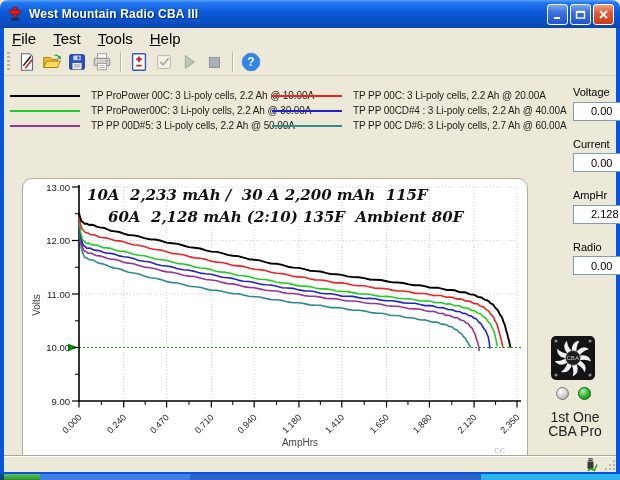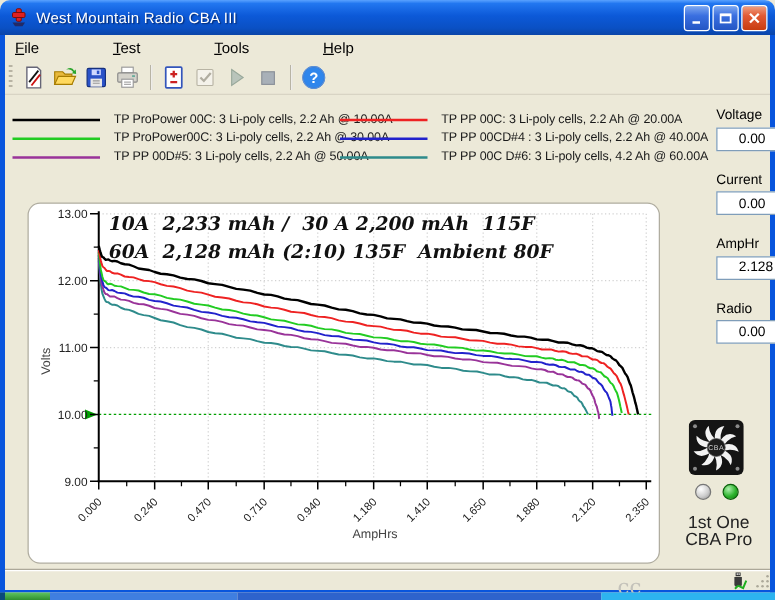--- a/index.html
+++ b/index.html
@@ -2,74 +2,74 @@
 <html><head>
 <meta charset="utf-8">
 <style>
   html,body{margin:0;padding:0;background:#ece9d8;}
   body{width:620px;height:480px;position:relative;overflow:hidden;
        font-family:"Liberation Sans",sans-serif;-webkit-font-smoothing:antialiased;}
   
   .titlebar{position:absolute;left:0;top:0;width:620px;height:28px;
     background:linear-gradient(180deg,#5aa2ff 0%,#2277f0 10%,#0c59d8 45%,#0a50c4 80%,#0b45a8 100%);
     border-radius:8px 8px 0 0;display:flex;align-items:center;}
-  .title-text{color:#fff;font-weight:normal;font-size:12px;margin-left:6px;
+  .title-text{color:#fff;font-weight:bold;font-size:12px;margin-left:6px;
     text-shadow:1px 1px 1px rgba(0,30,90,.8);letter-spacing:.2px;}
   .app-icon{width:16px;height:16px;margin-left:7px;flex:0 0 auto;}
   .win-btns{position:absolute;right:6px;top:4px;display:flex;gap:2px;}
   .win-btn{width:21px;height:21px;border-radius:3px;border:1px solid #fff;
     background:linear-gradient(180deg,#7da8f0 0%,#3a6fe0 40%,#2456c4 100%);
     display:flex;align-items:center;justify-content:center;box-sizing:border-box;}
   .win-btn.close{background:linear-gradient(180deg,#f0a080 0%,#e25a35 40%,#c83c10 100%);}
   .border-l,.border-r{position:absolute;top:28px;width:4px;height:446px;background:#0855dd;}
   .border-l{left:0;} .border-r{right:0;}
   .bottom-border{position:absolute;left:0;top:471px;width:620px;height:3px;background:#0855dd;}
   
   .menubar{position:absolute;left:4px;top:28px;width:612px;height:20px;background:#ece9d8;
-    display:flex;align-items:center;font-size:12px;color:#000;gap:42px;}
+    display:flex;align-items:center;font-size:15px;color:#000;}
   .menu-item{padding:3px 9px 3px 8px;cursor:default;}
   .toolbar{position:absolute;left:4px;top:48px;width:612px;height:27px;background:#ece9d8;
     border-bottom:1px solid #d8d4c4;display:flex;align-items:center;}
   .tb-grip{width:3px;height:20px;margin:0 5px 0 3px;
     background:repeating-linear-gradient(180deg,#b8b4a4 0 2px,#ece9d8 2px 4px);}
   .tb-icon{width:24px;height:24px;margin-right:1px;display:flex;align-items:center;justify-content:center;}
   .tb-sep{width:1px;height:20px;background:#b8b4a4;margin:0 5px;border-right:1px solid #fff;}
   
   .legend{position:absolute;left:10px;top:88px;width:532px;display:grid;
     grid-template-columns:262px 270px;grid-auto-rows:15px;align-items:center;}
   .legend-item{display:flex;align-items:center;white-space:nowrap;}
   .legend-swatch{width:70px;height:2px;margin-right:11px;flex:0 0 auto;}
   .legend-label{font-size:10px;color:#1a1a1a;letter-spacing:-0.1px;}
   
-  .chart-panel{position:absolute;left:22px;top:162px;width:506px;height:289px;background:#fff;
+  .chart-panel{position:absolute;left:22px;top:178px;width:506px;height:289px;background:#fff;
     border:1px solid #b0ada0;border-radius:10px;box-sizing:border-box;}
   .chart-svg{position:absolute;left:0;top:0;}
   .anno{position:absolute;left:64px;font-family:"DejaVu Serif","Liberation Serif",serif;
     font-weight:bold;font-style:italic;font-size:15px;color:#111;white-space:pre;}
-  .anno1{top:7px;} .anno2{top:29px;}
+  .anno1{top:7px;} .anno2{top:29px;margin-left:21px;}
   .signature{position:absolute;right:8px;top:252px;font-family:"DejaVu Serif","Liberation Serif",serif;
     font-weight:bold;font-style:italic;font-size:17px;color:#111;}
   
   .side{position:absolute;left:550px;top:86px;width:66px;margin-left:23px;}
   .field-group{margin-bottom:17px;}
   .field-label{font-size:11px;color:#000;margin-bottom:3px;}
   .field-input{width:52px;height:15px;border:1px solid #7f9db9;background:#fff;
     font-family:"Liberation Sans",sans-serif;font-size:11px;padding:1px 17px;}
   .fan{position:absolute;left:551px;top:336px;}
   .leds{position:absolute;left:556px;top:387px;display:flex;gap:9px;}
   .led{width:11px;height:11px;border-radius:50%;}
   .led-off{background:radial-gradient(circle at 35% 30%,#ffffff 0%,#cfcfcf 55%,#8f8f8f 100%);border:1px solid #777;}
   .led-on{background:radial-gradient(circle at 35% 30%,#aef0ae 0%,#2db32d 55%,#0f7a0f 100%);border:1px solid #0a5f0a;}
   .brand{position:absolute;left:543px;width:64px;text-align:center;font-size:14px;color:#222;}
   .brand1{top:409px;} .brand2{top:423px;}
   
   .statusbar{position:absolute;left:4px;top:455px;width:612px;height:16px;background:#ece9d8;
     border-top:1px solid #aca899;box-shadow:inset 0 1px 0 #fff;}
-  .cc-mark{position:absolute;left:494px;top:460px;font-family:"DejaVu Serif",serif;
-    font-size:17px;color:#c4c2ba;}
+  .cc-mark{position:absolute;left:494px;top:444px;font-family:"DejaVu Serif",serif;
+    font-size:10px;color:#c4c2ba;}
   .usb-ind{position:absolute;left:583px;top:457px;}
   .grip{position:absolute;left:604px;top:459px;}
   .taskbar{position:absolute;left:0;top:474px;width:620px;height:6px;display:flex;}
   .tb-seg{height:6px;}
 </style>
 </head>
 <body>
 
 <div class="titlebar">
   <svg class="app-icon" viewBox="0 0 16 16">
@@ -193,21 +193,21 @@
     <div class="legend-item">
       <span class="legend-swatch" style="background: rgb(34, 34, 204);"></span>
       <span class="legend-label">TP PP 00CD#4 : 3 Li-poly cells, 2.2 Ah @ 40.00A</span>
     </div>
     <div class="legend-item">
       <span class="legend-swatch" style="background: rgb(153, 51, 153);"></span>
       <span class="legend-label">TP  PP 00D#5: 3 Li-poly cells, 2.2 Ah @ 50.00A</span>
     </div>
     <div class="legend-item">
       <span class="legend-swatch" style="background: rgb(46, 139, 139);"></span>
-      <span class="legend-label">TP PP 00C D#6: 3 Li-poly cells, 4.2 Ah @ 60.00A</span>
+      <span class="legend-label">TP PP 00C D#6: 3 Li-poly cells, 2.7 Ah @ 60.00A</span>
     </div>
   </div>
 
 <div class="chart-panel">
   <svg class="chart-svg" id="chart" width="504" height="287">
       <line x1="56" y1="8" x2="494" y2="8" stroke="#d2d2d2" stroke-dasharray="1 2"></line>
       <line x1="56" y1="61.5" x2="494" y2="61.5" stroke="#d2d2d2" stroke-dasharray="1 2"></line>
       <line x1="56" y1="115" x2="494" y2="115" stroke="#d2d2d2" stroke-dasharray="1 2"></line>
       <line x1="100.73191489361702" y1="8" x2="100.73191489361702" y2="222" stroke="#d2d2d2" stroke-dasharray="1 2"></line>
       <line x1="143.6" y1="8" x2="143.6" y2="222" stroke="#d2d2d2" stroke-dasharray="1 2"></line>

